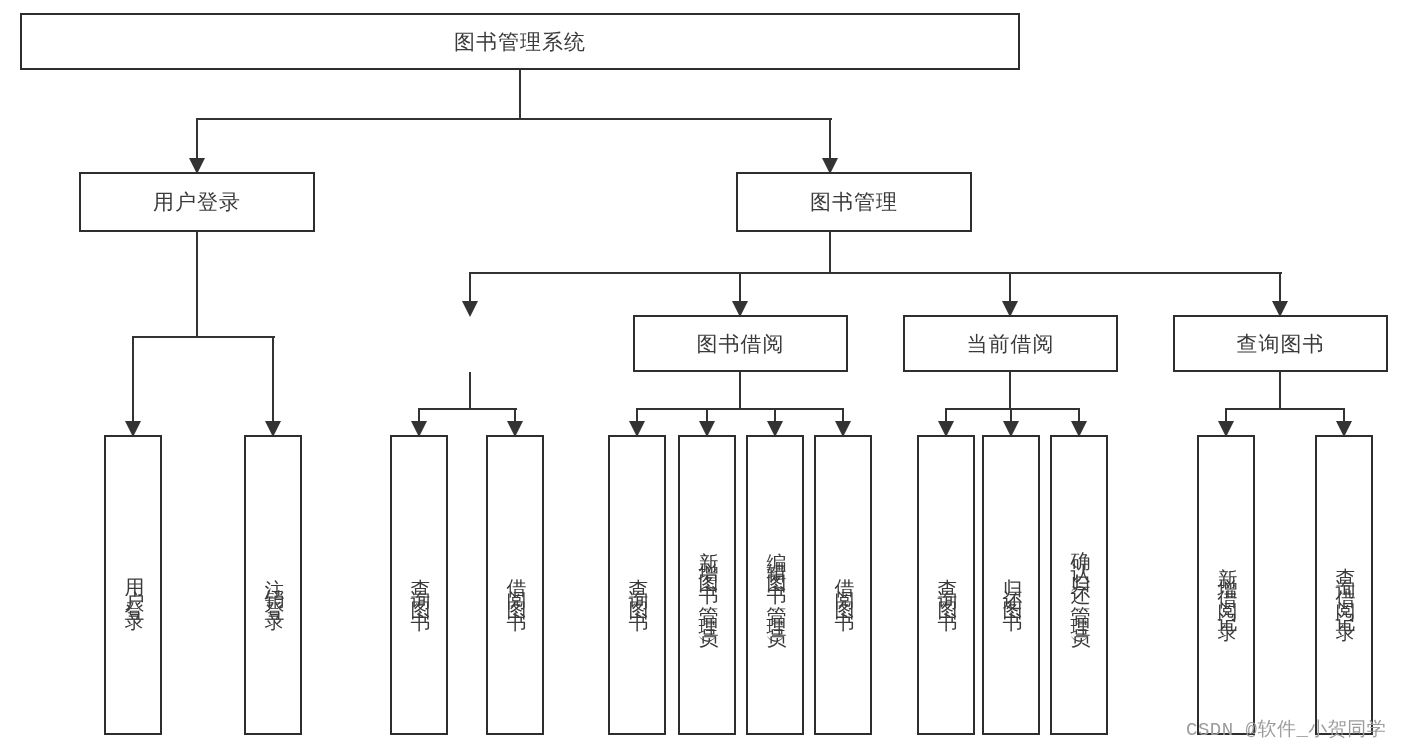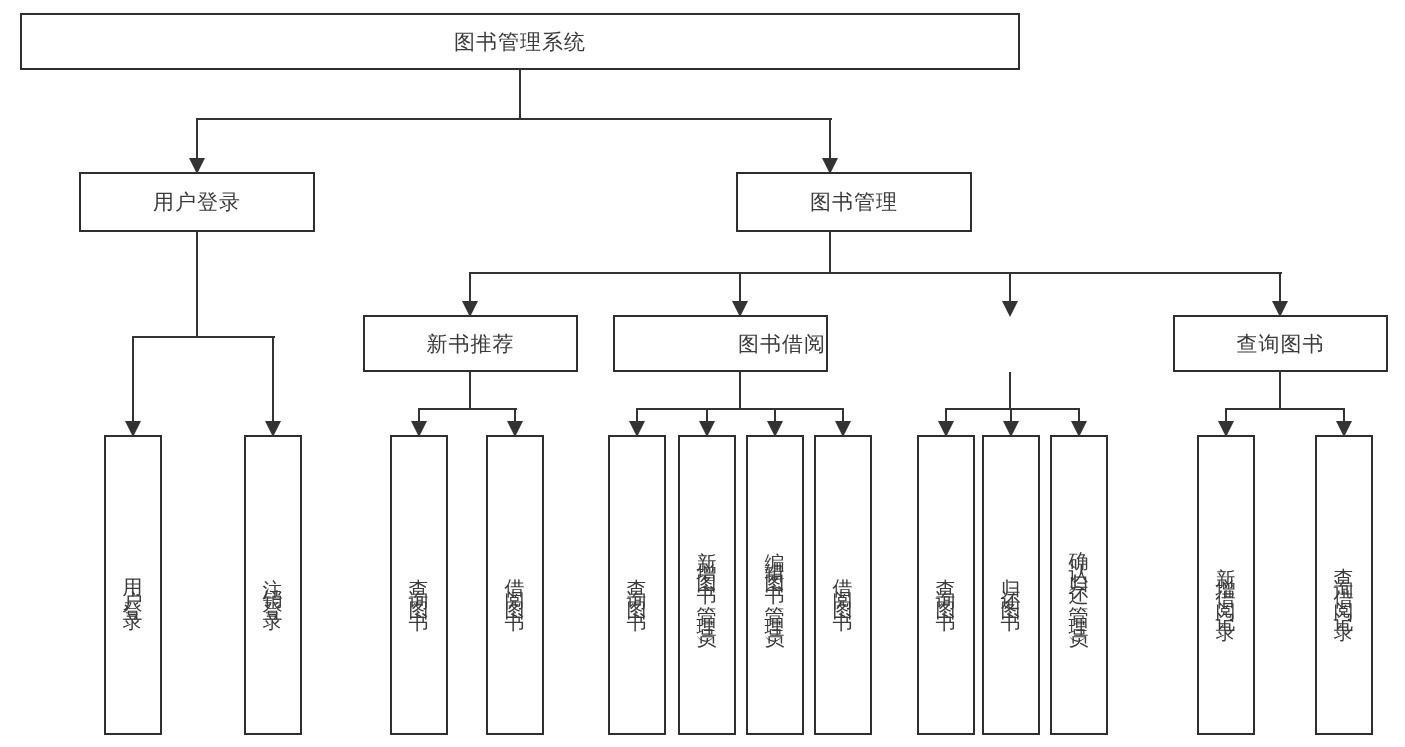--- a/index.html
+++ b/index.html
@@ -1,21 +1,21 @@
 <!DOCTYPE html>
 <html style="--line: #333333; --border: #2e2e2e; --text: #3a3a3a; --watermark: #9c9c9c; --background: #ffffff;"><head>
 <meta charset="utf-8">
 <style>
   html, body { margin: 0; padding: 0; background: #ffffff; }
   .canvas {
     position: relative;
     width: 1405px;
     height: 747px;
     background: var(--background, #ffffff);
-    font-family: Liberation Serif, serif;
+    font-family: Liberation Mono, monospace;
     overflow: hidden;
   }
   .hbox {
     position: absolute;
     box-sizing: border-box;
     border: 2px solid var(--border, #2e2e2e);
     background: #ffffff;
     display: flex;
     align-items: center;
     justify-content: center;
@@ -101,25 +101,25 @@
   <div class="hline" style="left:469px; top:272px; width:813px;"></div>
   <div class="vline" style="left:469px; top:272px; height:30px;"></div>
   <div class="vline" style="left:739px; top:272px; height:30px;"></div>
   <div class="vline" style="left:1009px; top:272px; height:30px;"></div>
   <div class="vline" style="left:1279px; top:272px; height:30px;"></div>
   <div class="arrow" style="left:462px; top:301px;"></div>
   <div class="arrow" style="left:732px; top:301px;"></div>
   <div class="arrow" style="left:1002px; top:301px;"></div>
   <div class="arrow" style="left:1272px; top:301px;"></div>
 
-  <div class="hbox" style="left:363px; top:315px; width:215px; height:57px;">
-    <span>新书推荐</span>
-  </div>
-  <div class="hbox" style="left:613px; top:315px; width:215px; height:57px;justify-content:flex-end;">
+  <div class="hbox" style="left:633px; top:315px; width:215px; height:57px;">
     <span>图书借阅</span>
+  </div>
+  <div class="hbox" style="left:903px; top:315px; width:215px; height:57px;">
+    <span>当前借阅</span>
   </div>
   <div class="hbox" style="left:1173px; top:315px; width:215px; height:57px;">
     <span>查询图书</span>
   </div>
 
   <div class="vline" style="left:469px; top:372px; height:37px;"></div>
   <div class="hline" style="left:418px; top:408px; width:99px;"></div>
   <div class="vline" style="left:418px; top:408px; height:15px;"></div>
   <div class="vline" style="left:514px; top:408px; height:15px;"></div>
   <div class="arrow" style="left:411px; top:421px;"></div>
@@ -189,14 +189,15 @@
     <span class="vtext">确认归还（管理员）</span>
   </div>
 
   <div class="vbox" style="left:1197px;">
     <span class="vtext">新增借阅记录</span>
   </div>
   <div class="vbox" style="left:1315px;">
     <span class="vtext">查询借阅记录</span>
   </div>
 
+  <div class="watermark">CSDN @软件_小贺同学</div>
 
 </div>
 
 </body></html>

